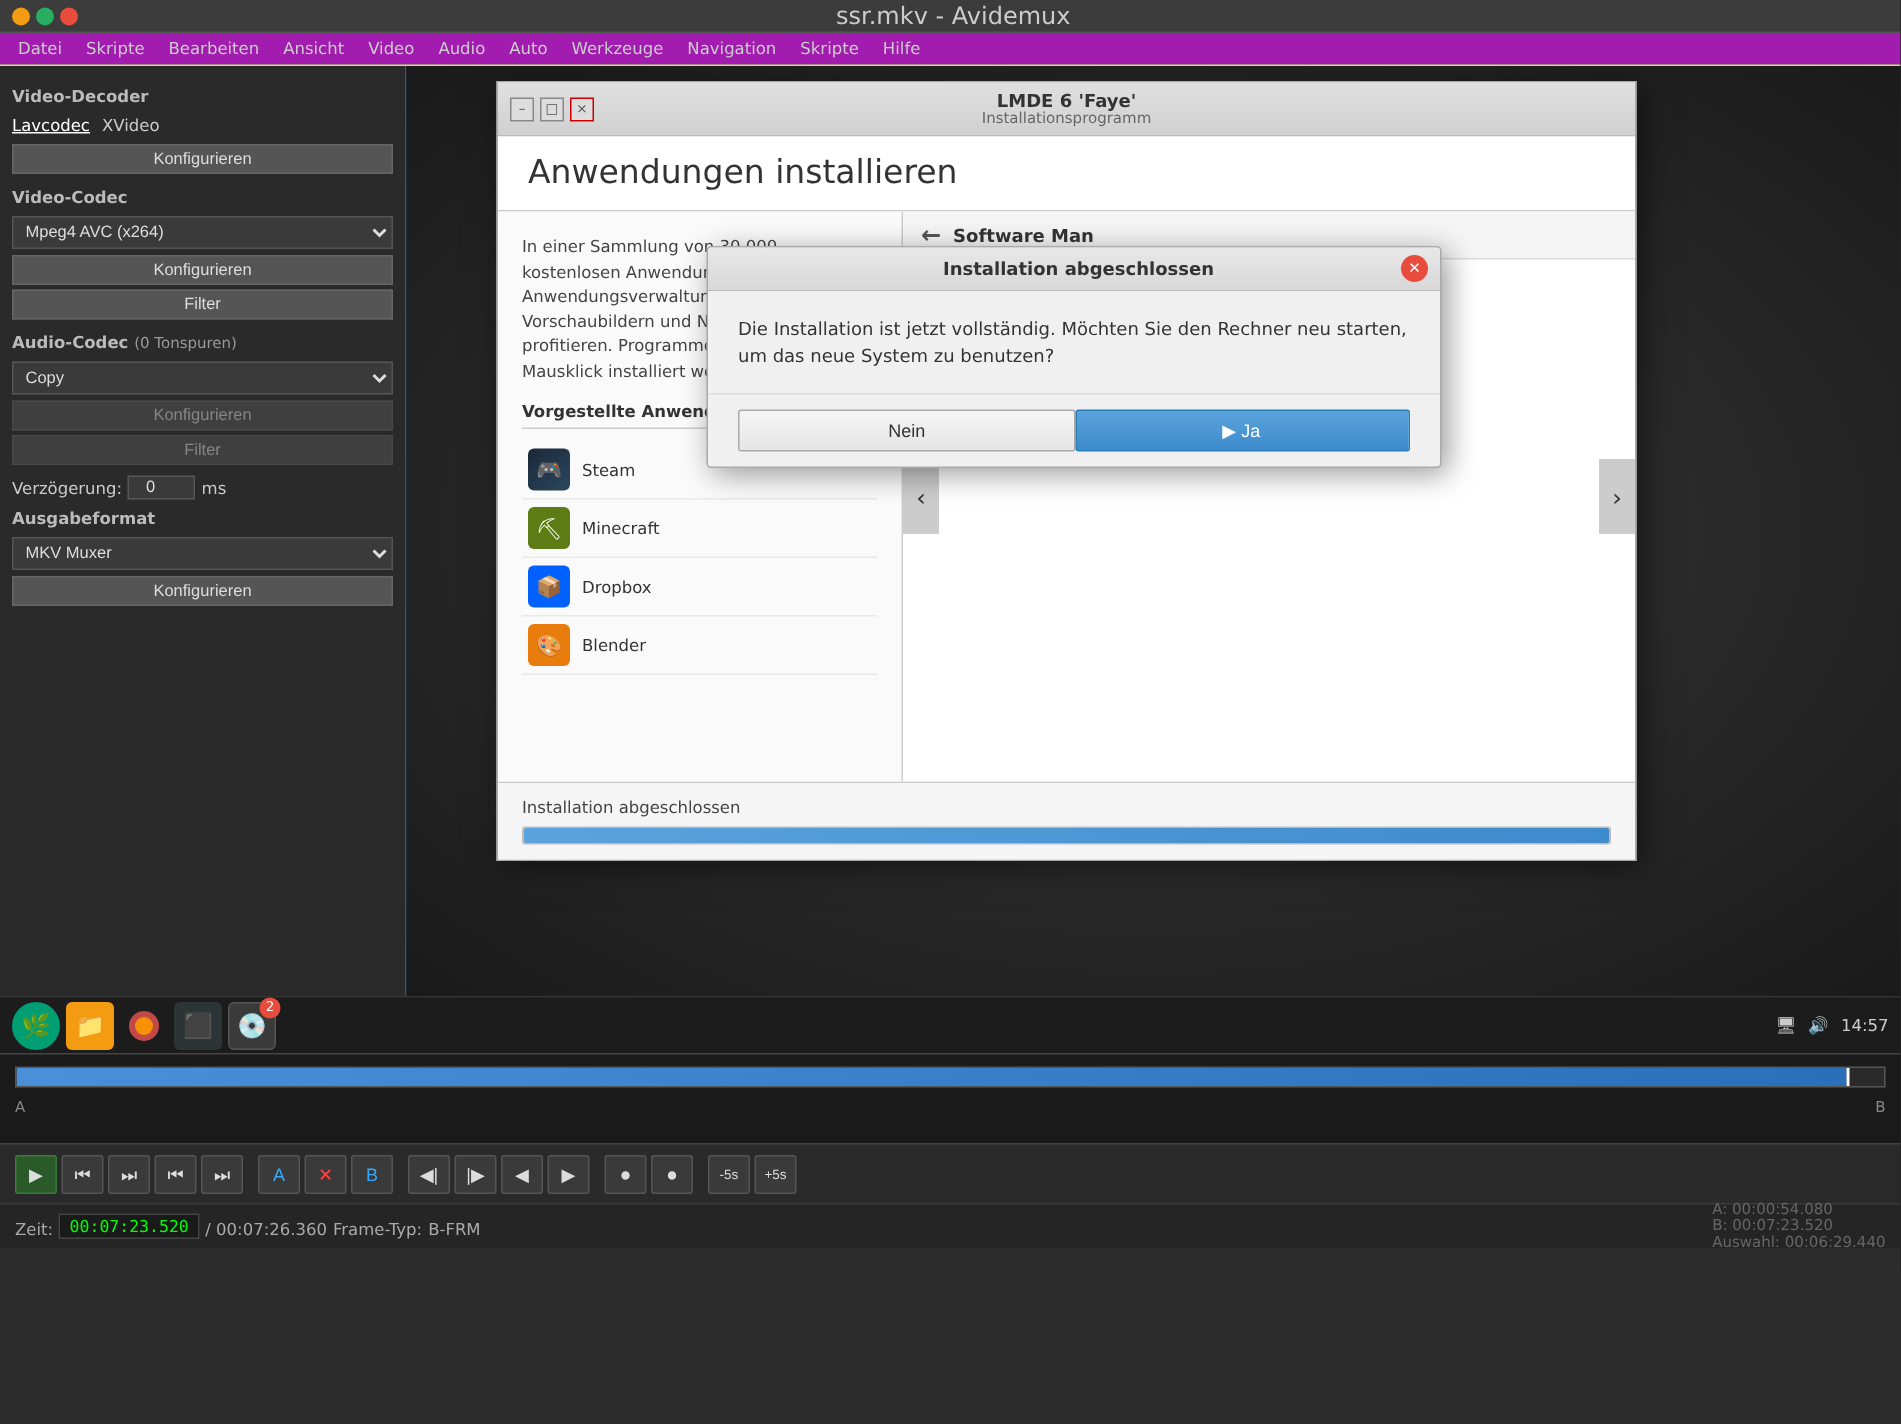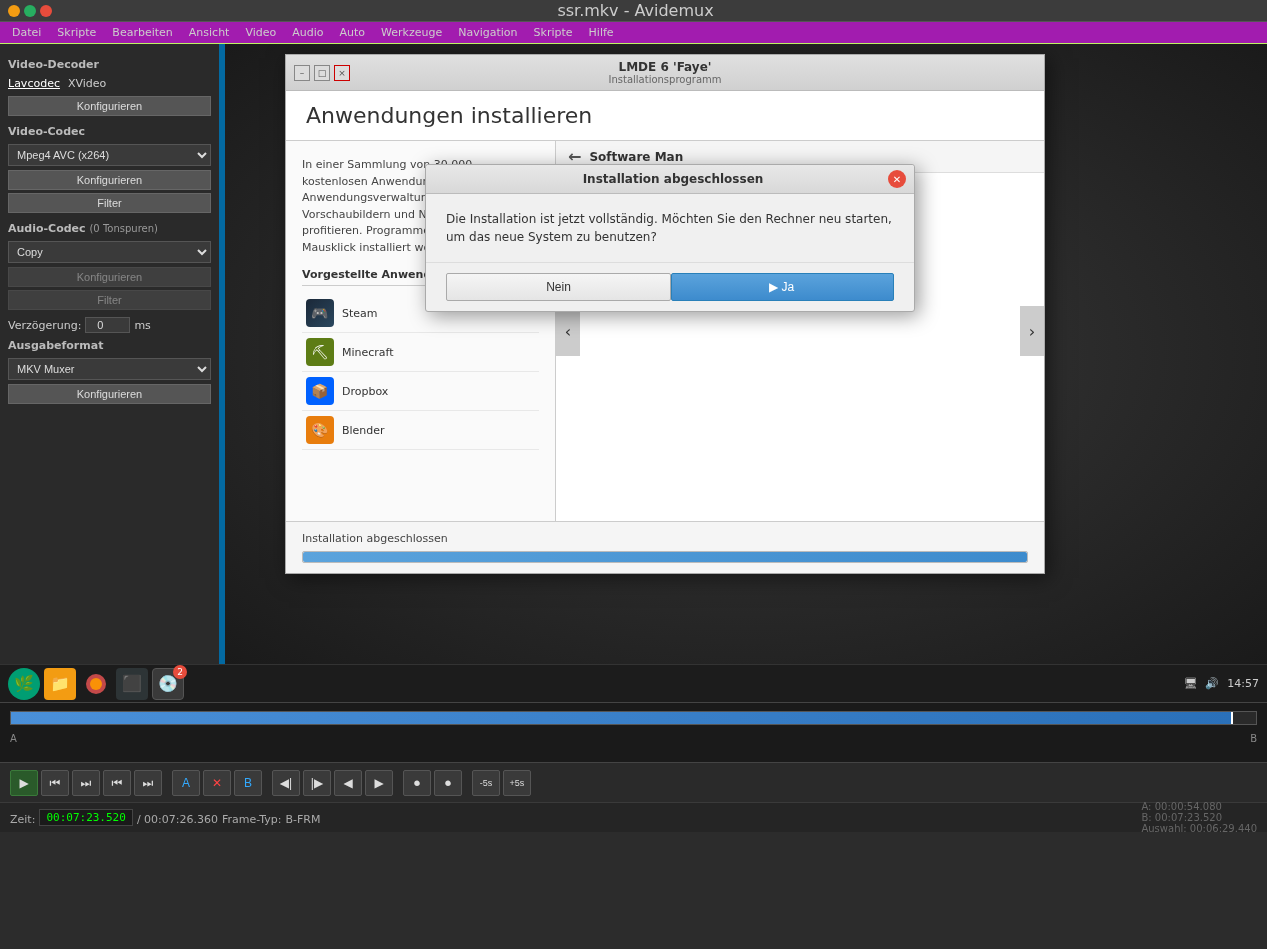--- a/index.html
+++ b/index.html
@@ -61,23 +61,23 @@
     }
 
     
     #main-layout {
       display: flex;
       height: calc(949px - 22px - 22px - 80px - 30px - 40px);
     }
 
     
     #left-panel {
-      width: 225px;
+      width: 271px;
       background: #2a2a2a;
-      border-right: 6px solid #0369a1;
+      border-right: 1px solid #0369a1;
       padding: 8px;
       flex-shrink: 0;
     }
     .panel-section-title {
       font-size: 11px;
       font-weight: bold;
       color: #bbb;
       margin-bottom: 6px;
       margin-top: 6px;
     }

